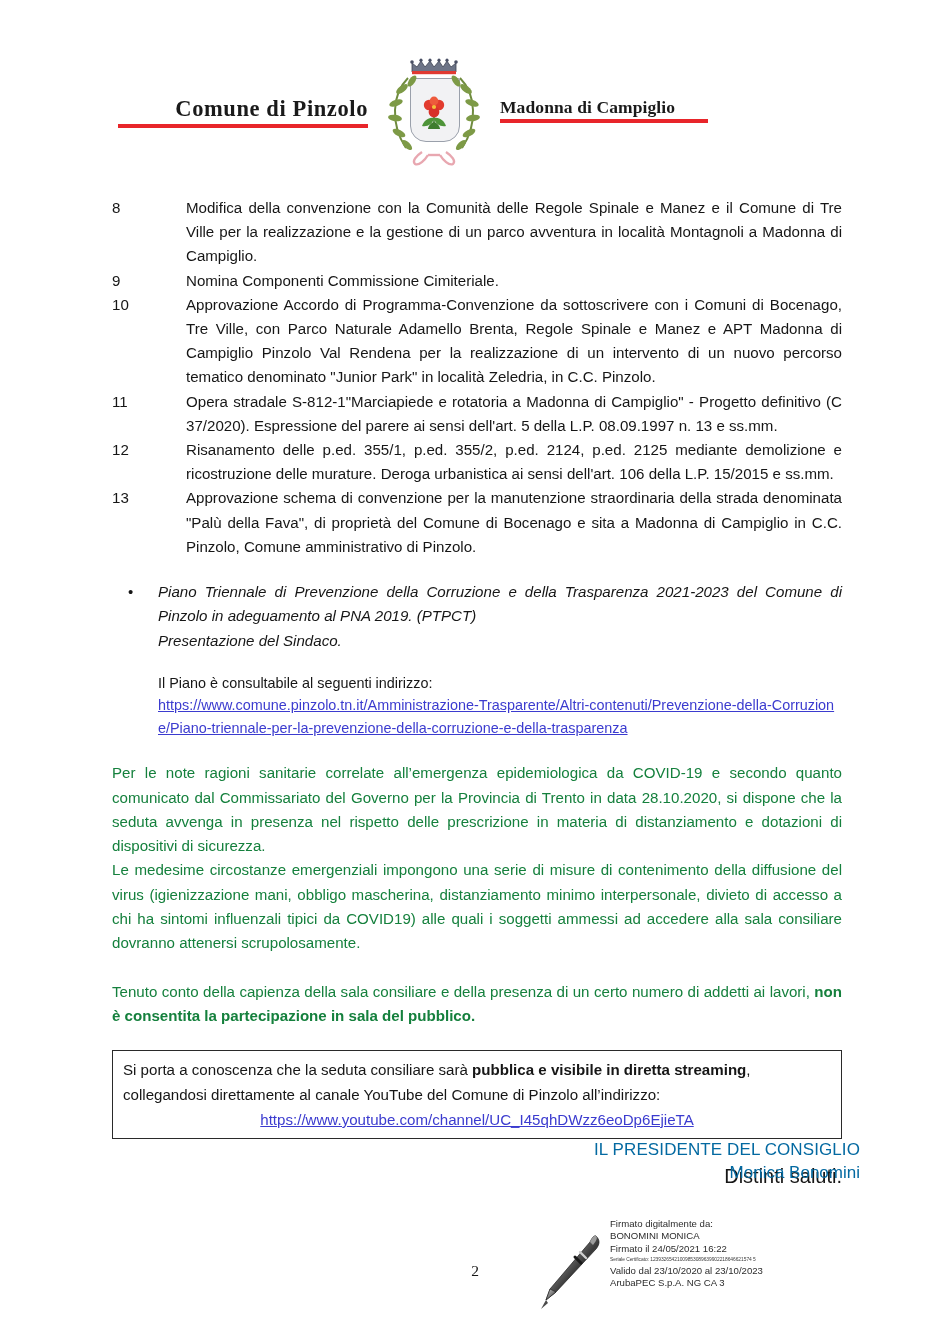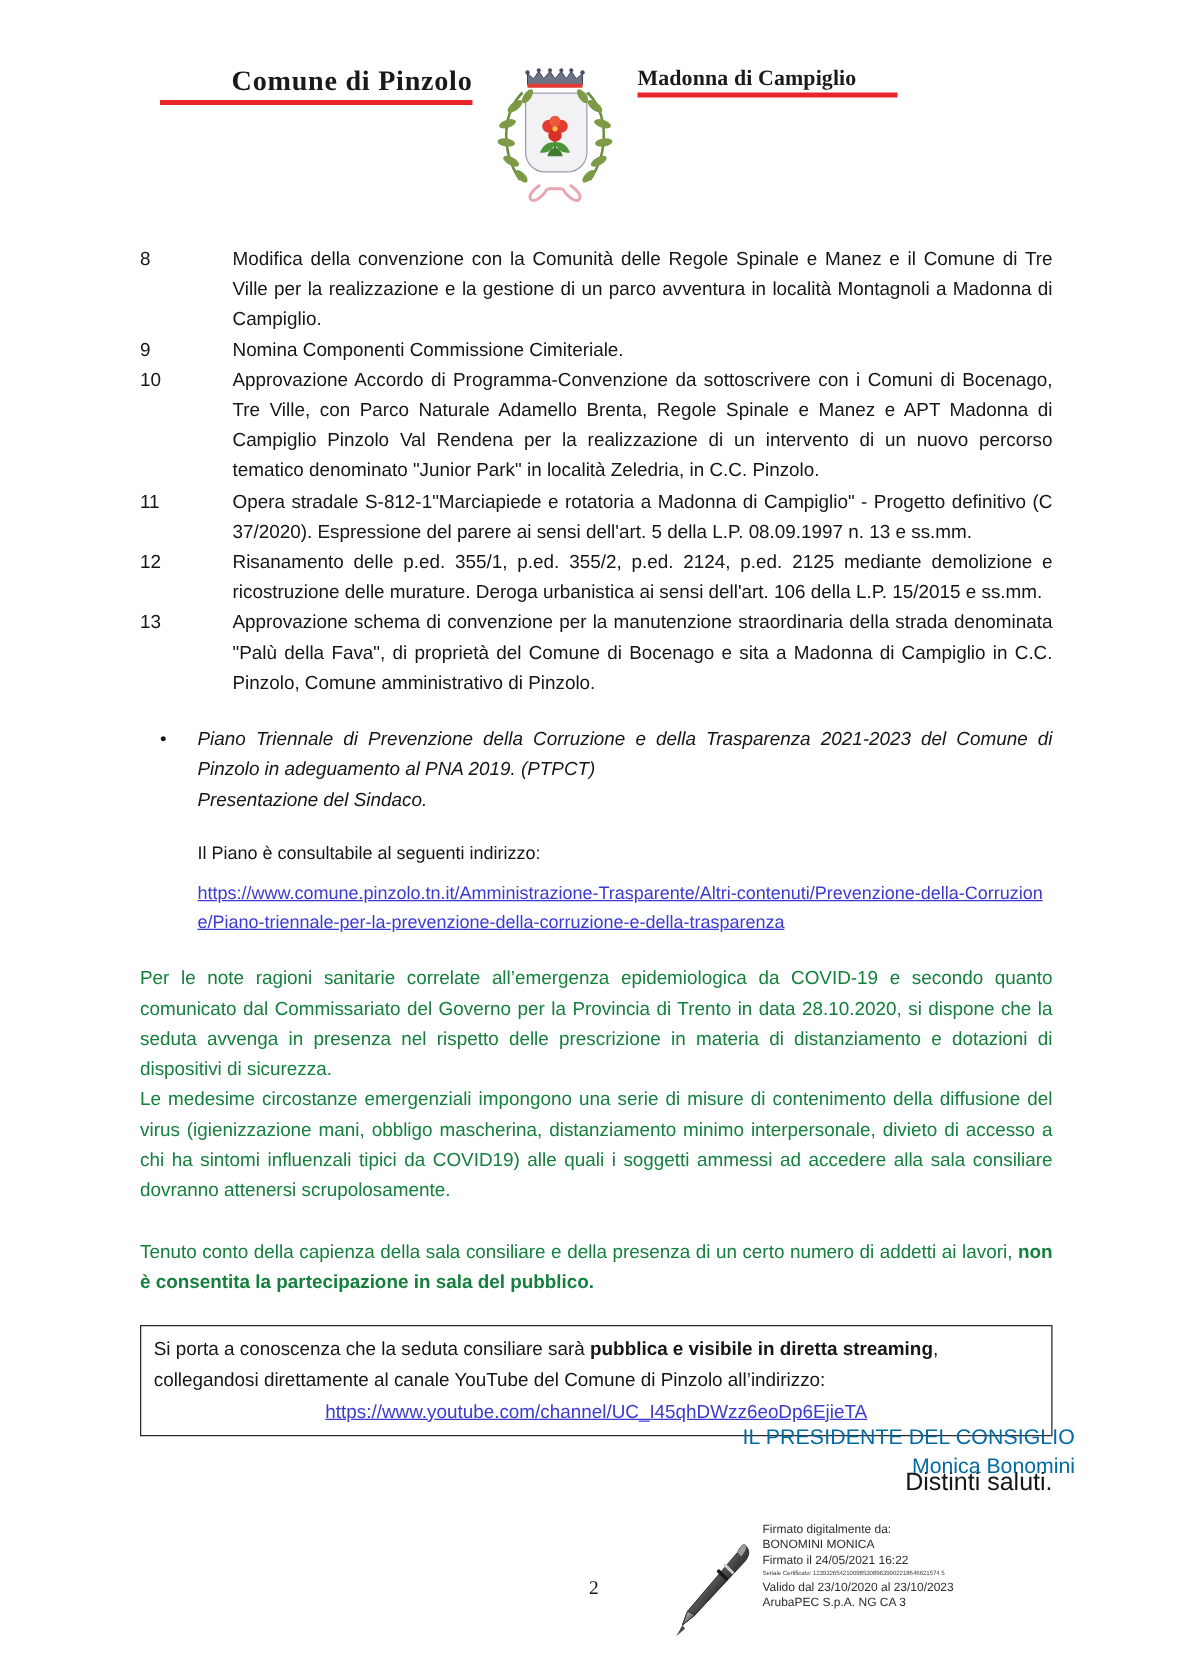--- a/index.html
+++ b/index.html
@@ -16,25 +16,26 @@
     width: 950px;
     height: 1343px;
     margin: 0 auto;
     background: #ffffff;
     overflow: hidden;
   }
 
   
   .letterhead {
     position: absolute;
-    left: 16px;
+    left: 6px;
     top: 52px;
     width: 856px;
     height: 120px;
     display: flex;
+    align-items: center;
     justify-content: center;
   }
   .lh-left {
     width: 250px;
     text-align: right;
     padding-right: 14px;
   }
   .lh-comune {
     font-family: "Liberation Serif", serif;
     font-size: 22.5px;
@@ -154,21 +155,20 @@
   a.doclink {
     color: #3b3bcf;
     text-decoration: underline;
     word-break: break-all;
   }
   .link-url {
     margin-left: 46px;
     font-size: 14.4px;
     line-height: 22.5px;
     max-width: 690px;
-    margin-top: 10px;
   }
 
   .para {
     font-size: 15.1px;
     line-height: 24.3px;
     text-align: justify;
     color: #15803d;
   }
   .para.p1 { margin-top: 22px; }
   .para.p2 { margin-top: 0px; }

